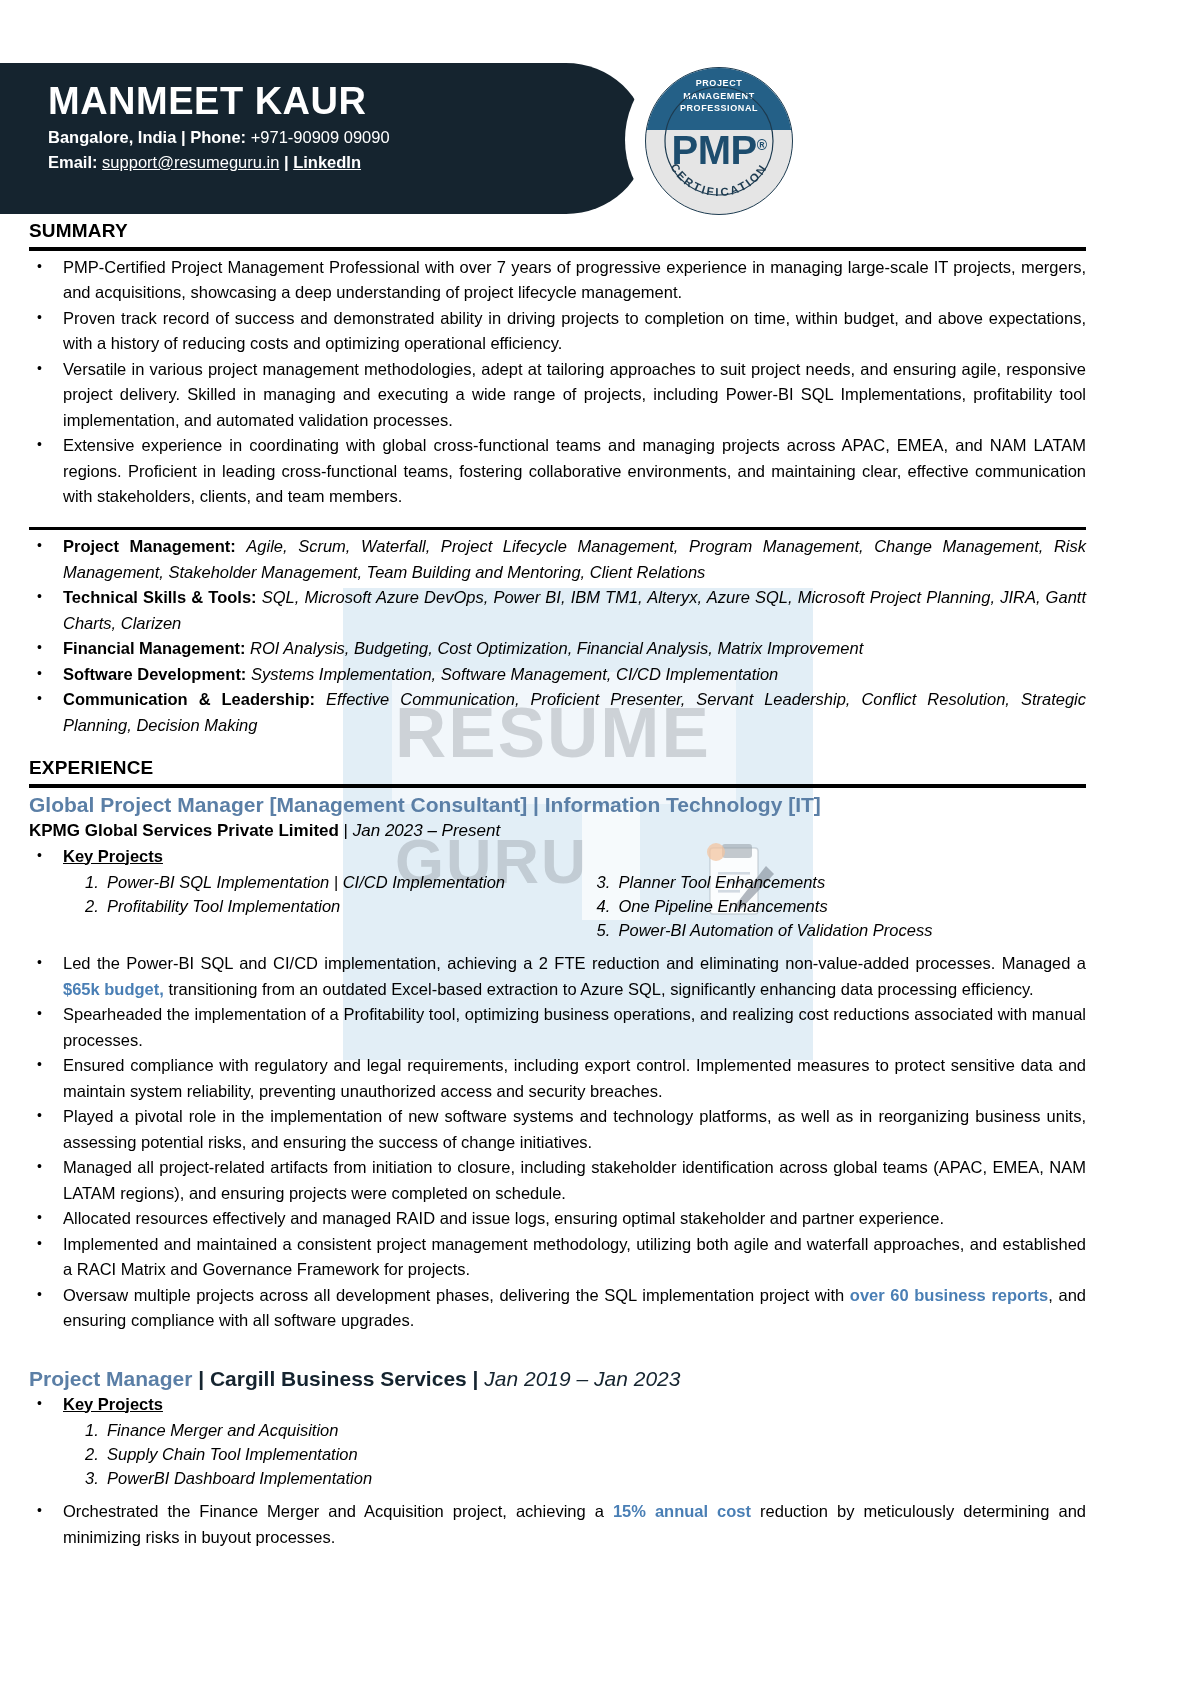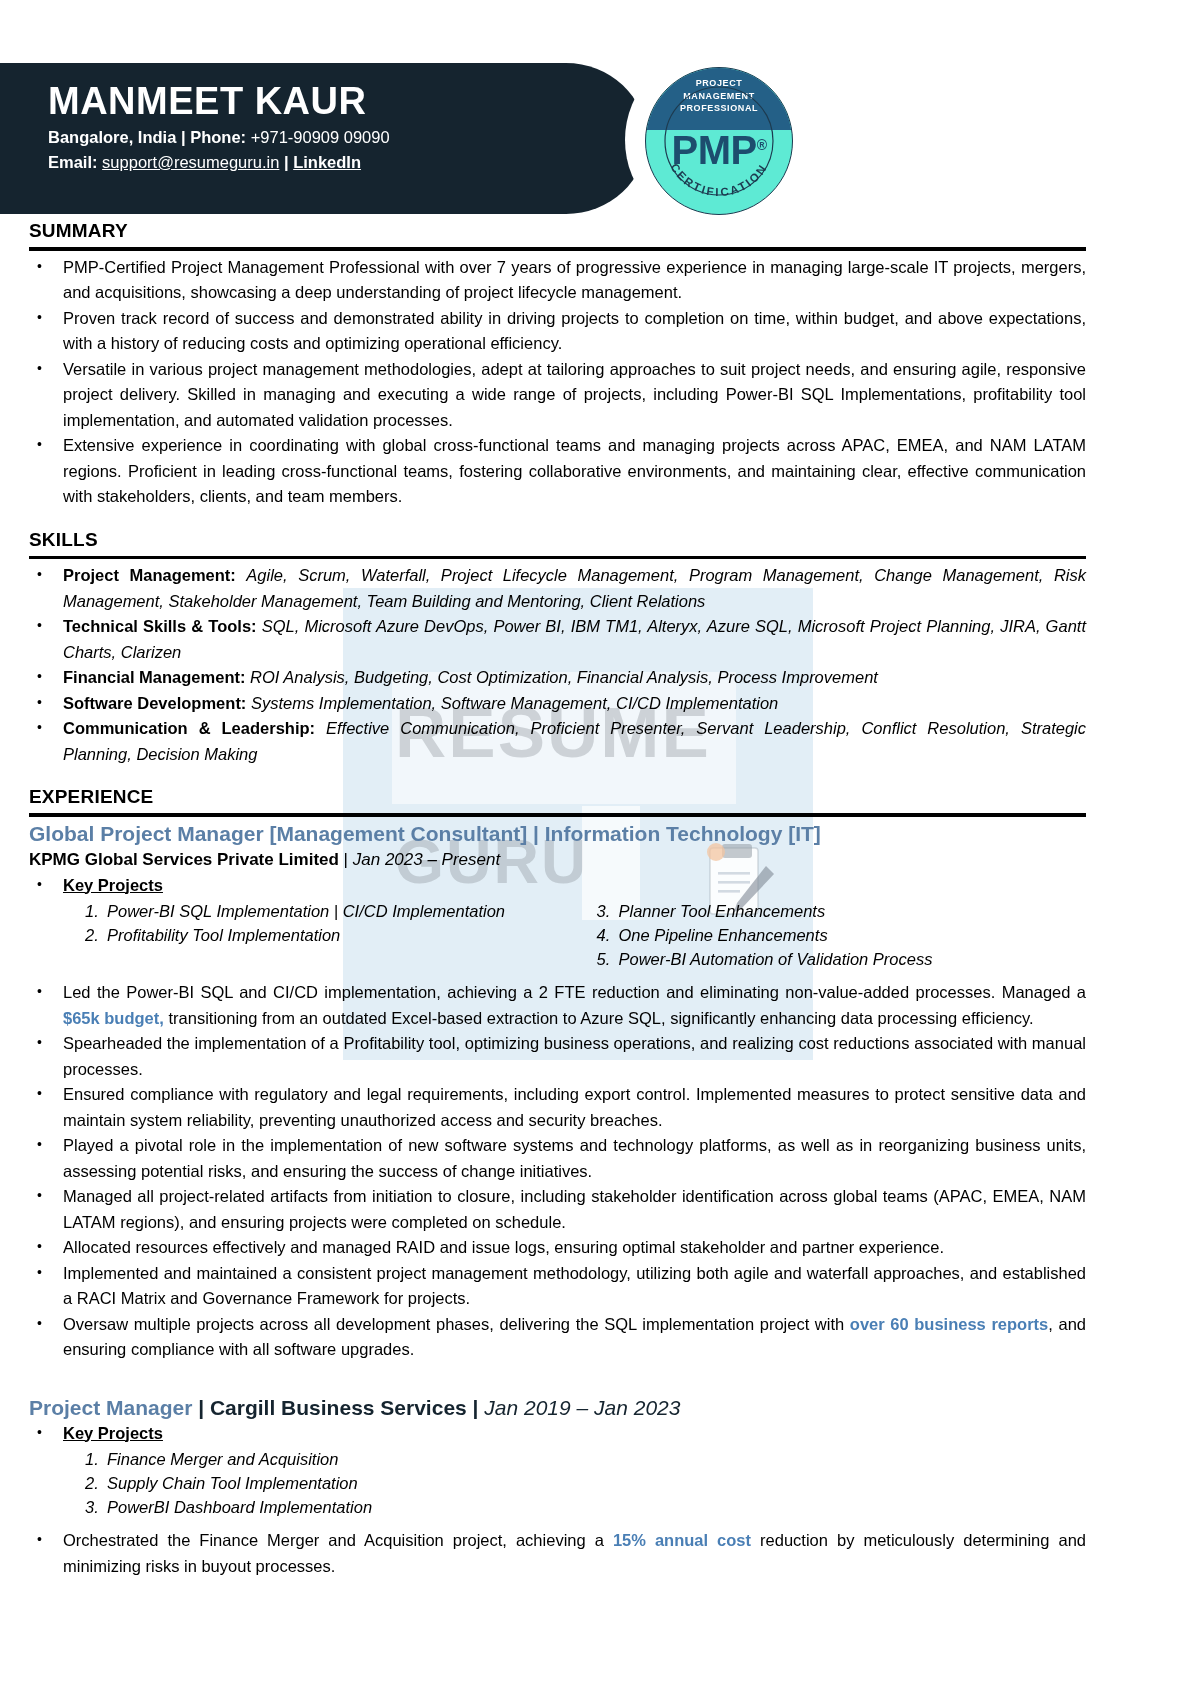--- a/index.html
+++ b/index.html
@@ -67,21 +67,21 @@
     border-radius: 50%;
     background: #ffffff;
   }
   .badge {
     position: absolute;
     left: 645px;
     top: 4px;
     width: 146px;
     height: 146px;
     border-radius: 50%;
-    background: #5eead4;
+    background: #e5e5e5;
     border: 1.5px solid #1d3b50;
     overflow: hidden;
   }
   .badge-top {
     position: absolute;
     left: 0; top: 0;
     width: 146px;
     height: 62px;
     background: #246087;
     color: #ffffff;
@@ -330,26 +330,25 @@
         <li>PMP-Certified Project Management Professional with over 7 years of progressive experience in managing large-scale IT projects, mergers, and acquisitions, showcasing a deep understanding of project lifecycle management.</li>
         <li>Proven track record of success and demonstrated ability in driving projects to completion on time, within budget, and above expectations, with a history of reducing costs and optimizing operational efficiency.</li>
         <li>Versatile in various project management methodologies, adept at tailoring approaches to suit project needs, and ensuring agile, responsive project delivery. Skilled in managing and executing a wide range of projects, including Power-BI SQL Implementations, profitability tool implementation, and automated validation processes.</li>
         <li>Extensive experience in coordinating with global cross-functional teams and managing projects across APAC, EMEA, and NAM LATAM regions. Proficient in leading cross-functional teams, fostering collaborative environments, and maintaining clear, effective communication with stakeholders, clients, and team members.</li>
       </ul>
   </div>
 
   <div class="spacer-md"></div>
 
   <div class="section">
-    <h2 class="sec-title">SKILLS</h2>
     <div class="sec-rule"></div>
     <ul class="bullets" id="skills-list">
         <li><span class="skill-head">Project Management: </span><span class="skill-body">Agile, Scrum, Waterfall, Project Lifecycle Management, Program Management, Change Management, Risk Management, Stakeholder Management, Team Building and Mentoring, Client Relations</span></li>
         <li><span class="skill-head">Technical Skills &amp; Tools: </span><span class="skill-body">SQL, Microsoft Azure DevOps, Power BI, IBM TM1, Alteryx, Azure SQL, Microsoft Project Planning, JIRA, Gantt Charts, Clarizen</span></li>
-        <li><span class="skill-head">Financial Management: </span><span class="skill-body">ROI Analysis, Budgeting, Cost Optimization, Financial Analysis, Process Improvement</span></li>
+        <li><span class="skill-head">Financial Management: </span><span class="skill-body">ROI Analysis, Budgeting, Cost Optimization, Financial Analysis, Matrix Improvement</span></li>
         <li><span class="skill-head">Software Development: </span><span class="skill-body">Systems Implementation, Software Management, CI/CD Implementation</span></li>
         <li><span class="skill-head">Communication &amp; Leadership: </span><span class="skill-body">Effective Communication, Proficient Presenter, Servant Leadership, Conflict Resolution, Strategic Planning, Decision Making</span></li>
       </ul>
   </div>
 
   <div class="spacer-md"></div>
 
   <div class="section">
     <h2 class="sec-title">EXPERIENCE</h2>
     <div class="sec-rule"></div>

